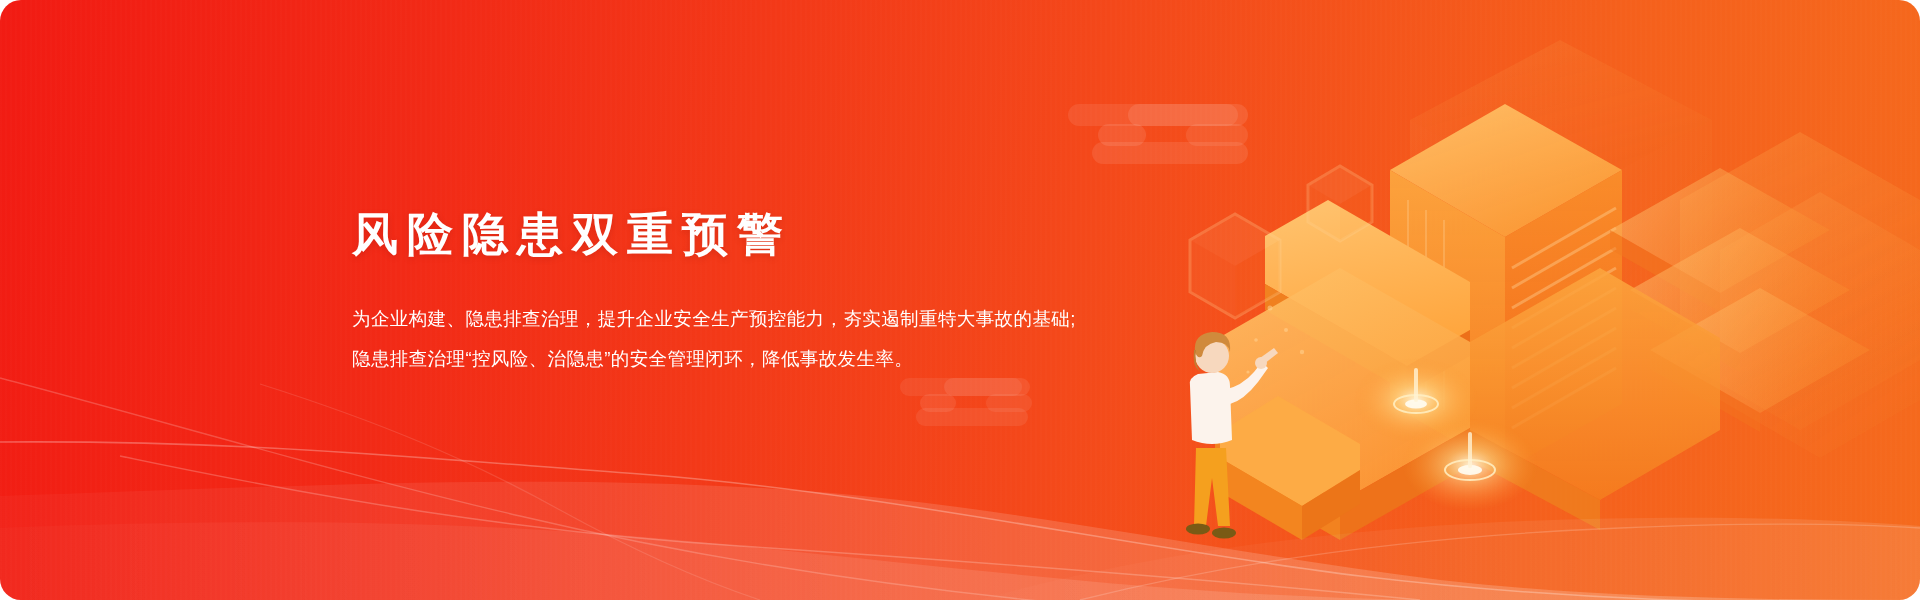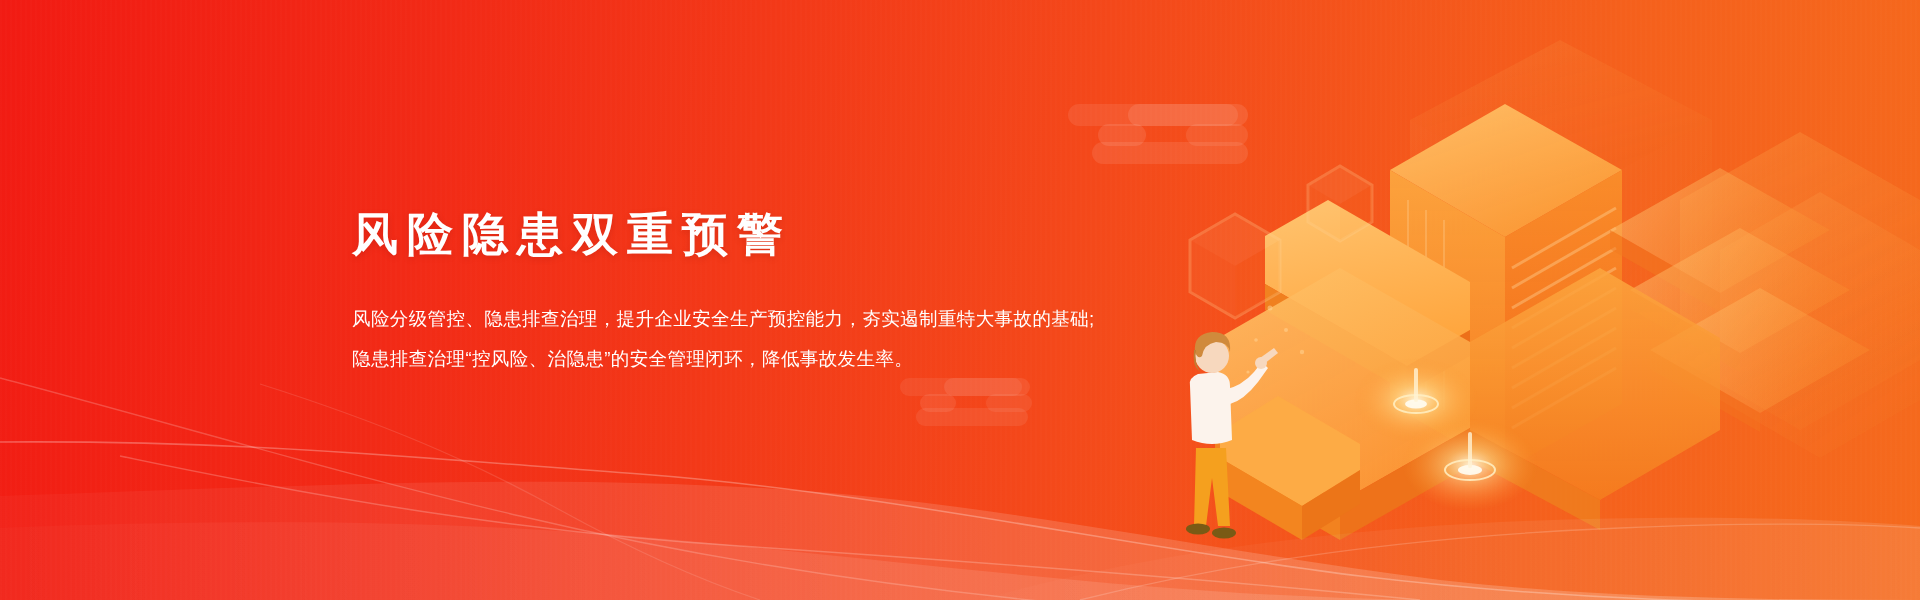--- a/index.html
+++ b/index.html
@@ -7,20 +7,21 @@
     padding: 0;
     background: #ffffff;
   }
   #banner {
     position: relative;
     width: 1920px;
     height: 600px;
     overflow: hidden;
     font-family: "Liberation Sans", "DejaVu Sans", sans-serif;
     background: linear-gradient(100deg, #F21B13 0%, #F22A16 22%, #F4481A 55%, #F5601C 80%, #F56A1D 100%);
+    border-radius: 21px;
   }
 
   
   .texture {
     position: absolute;
     inset: 0;
     background:
       repeating-linear-gradient(90deg, rgba(255,255,255,0.012) 0px, rgba(255,255,255,0.012) 2px, rgba(0,0,0,0) 2px, rgba(0,0,0,0) 5px);
     pointer-events: none;
   }
@@ -296,18 +297,18 @@
       <path d="M0,118 C160,160 340,214 520,256 C740,308 1000,344 1280,360" fill="none" stroke="#ffffff" stroke-opacity="0.20" stroke-width="1.4"></path>
       <path d="M120,196 C320,238 520,272 740,286 C980,302 1200,318 1420,340" fill="none" stroke="#ffffff" stroke-opacity="0.22" stroke-width="1.4"></path>
       <path d="M1080,340 C1240,300 1420,276 1620,268 C1760,262 1860,264 1920,268" fill="none" stroke="#ffffff" stroke-opacity="0.18" stroke-width="1.3"></path>
       <path d="M260,124 C380,162 470,200 560,250 C640,294 700,320 760,340" fill="none" stroke="#ffffff" stroke-opacity="0.12" stroke-width="1.2"></path>
     </svg>
   </div>
 
   <div class="textblock">
     <h1 class="headline">风险隐患双重预警</h1>
     <div class="sub-wrap">
-      <p class="subline">风险分级管控、隐患排查治理，提升企业安全生产预控能力，夯实遏制重特大事故的基础;</p>
+      <p class="subline">为企业构建、隐患排查治理，提升企业安全生产预控能力，夯实遏制重特大事故的基础;</p>
       <p class="subline">隐患排查治理“控风险、治隐患”的安全管理闭环，降低事故发生率。</p>
     </div>
   </div>
 
 </div>
 
 </body></html>

